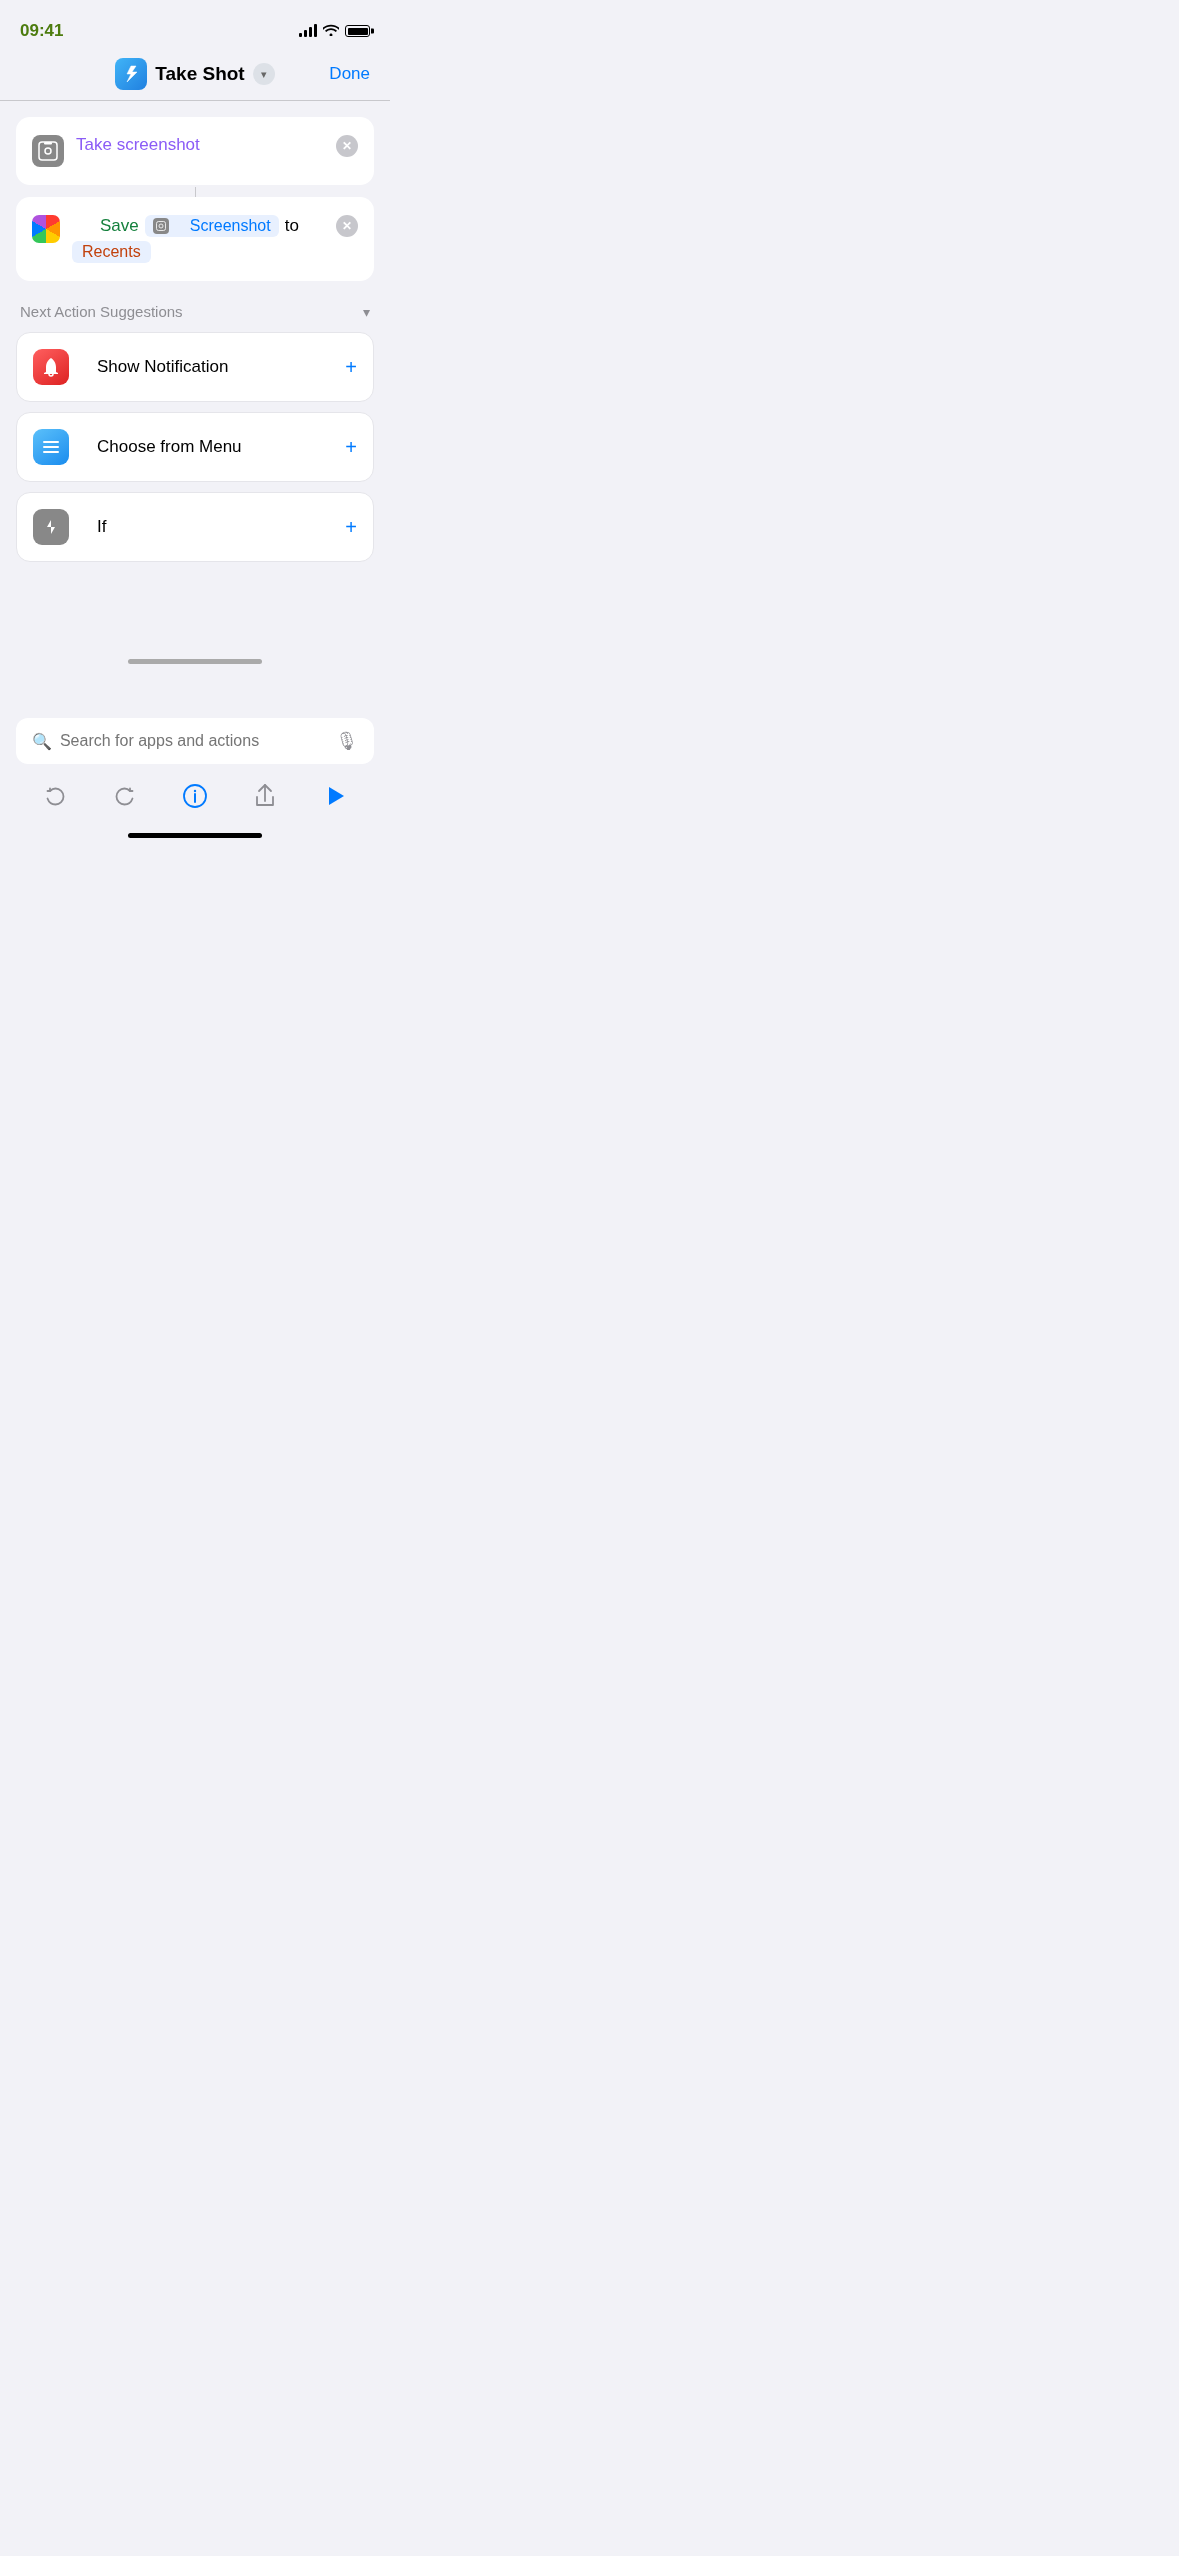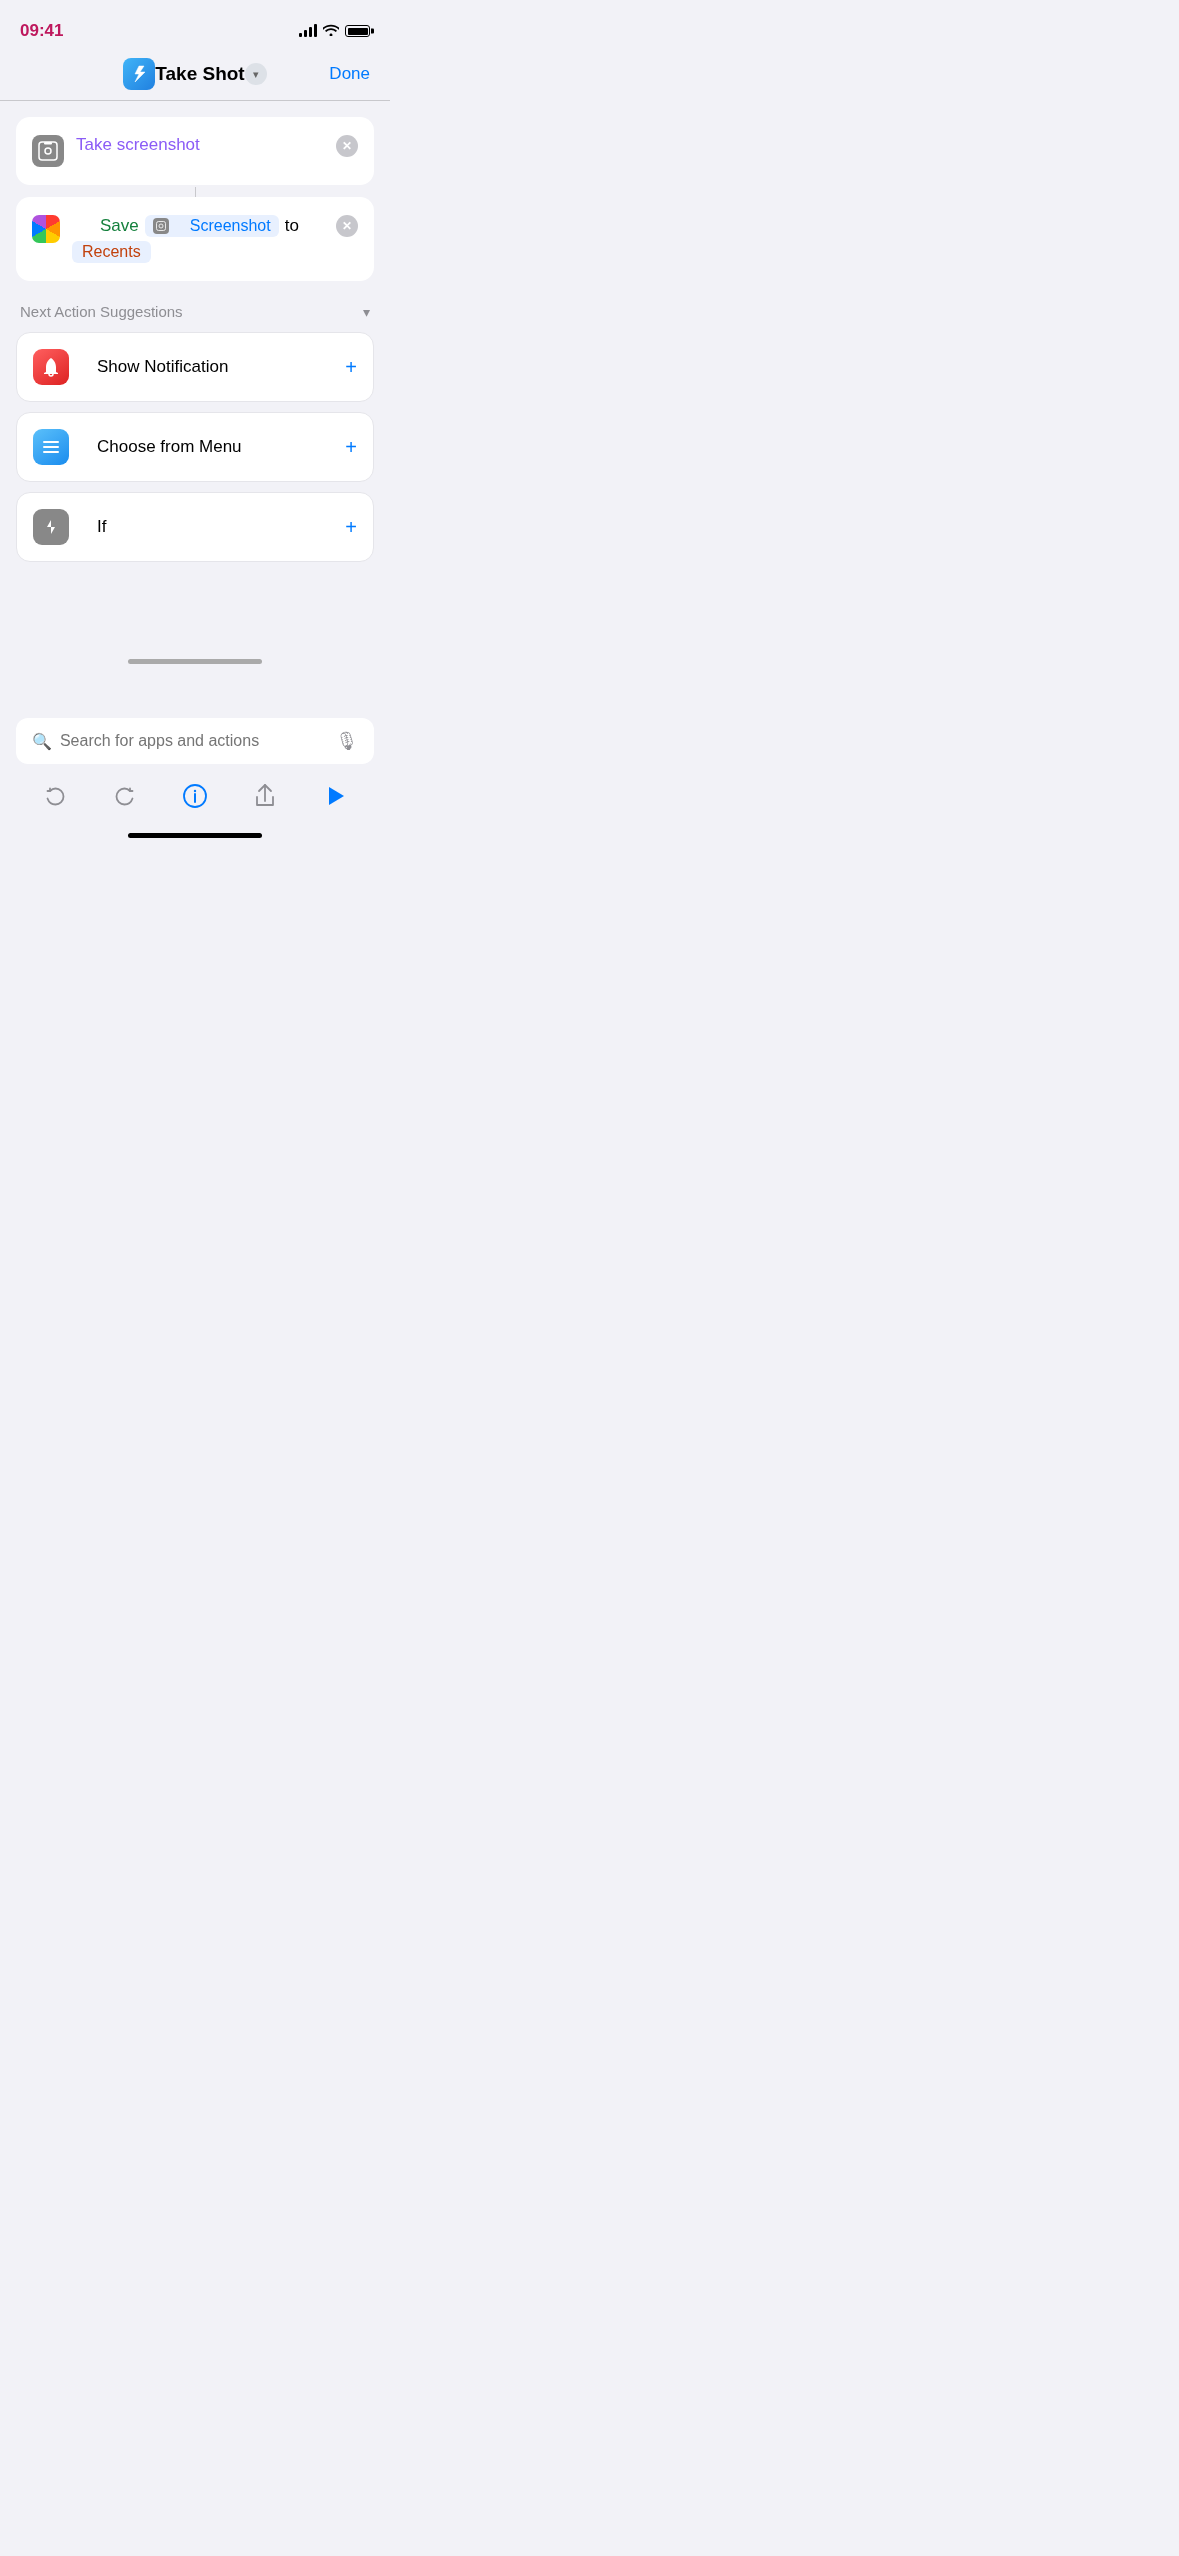--- a/index.html
+++ b/index.html
@@ -18,21 +18,21 @@
     .status-bar {
       display: flex;
       justify-content: space-between;
       align-items: center;
       padding: 14px 20px 0;
       height: 48px;
     }
     .status-time {
       font-size: 17px;
       font-weight: 600;
-      color: #be185d;
+      color: #4d7c0f;
     }
     .status-icons {
       display: flex;
       align-items: center;
       gap: 6px;
     }
     .signal-bars {
       display: flex;
       align-items: flex-end;
       gap: 2px;
@@ -80,20 +80,21 @@
       display: flex;
       justify-content: center;
       align-items: center;
       padding: 10px 20px;
       position: relative;
       height: 52px;
     }
     .nav-title {
       display: flex;
       align-items: center;
+      gap: 8px;
     }
     .shortcut-icon {
       width: 32px;
       height: 32px;
       background: linear-gradient(135deg, #40b4f7, #2080e0);
       border-radius: 8px;
       display: flex;
       align-items: center;
       justify-content: center;
     }

